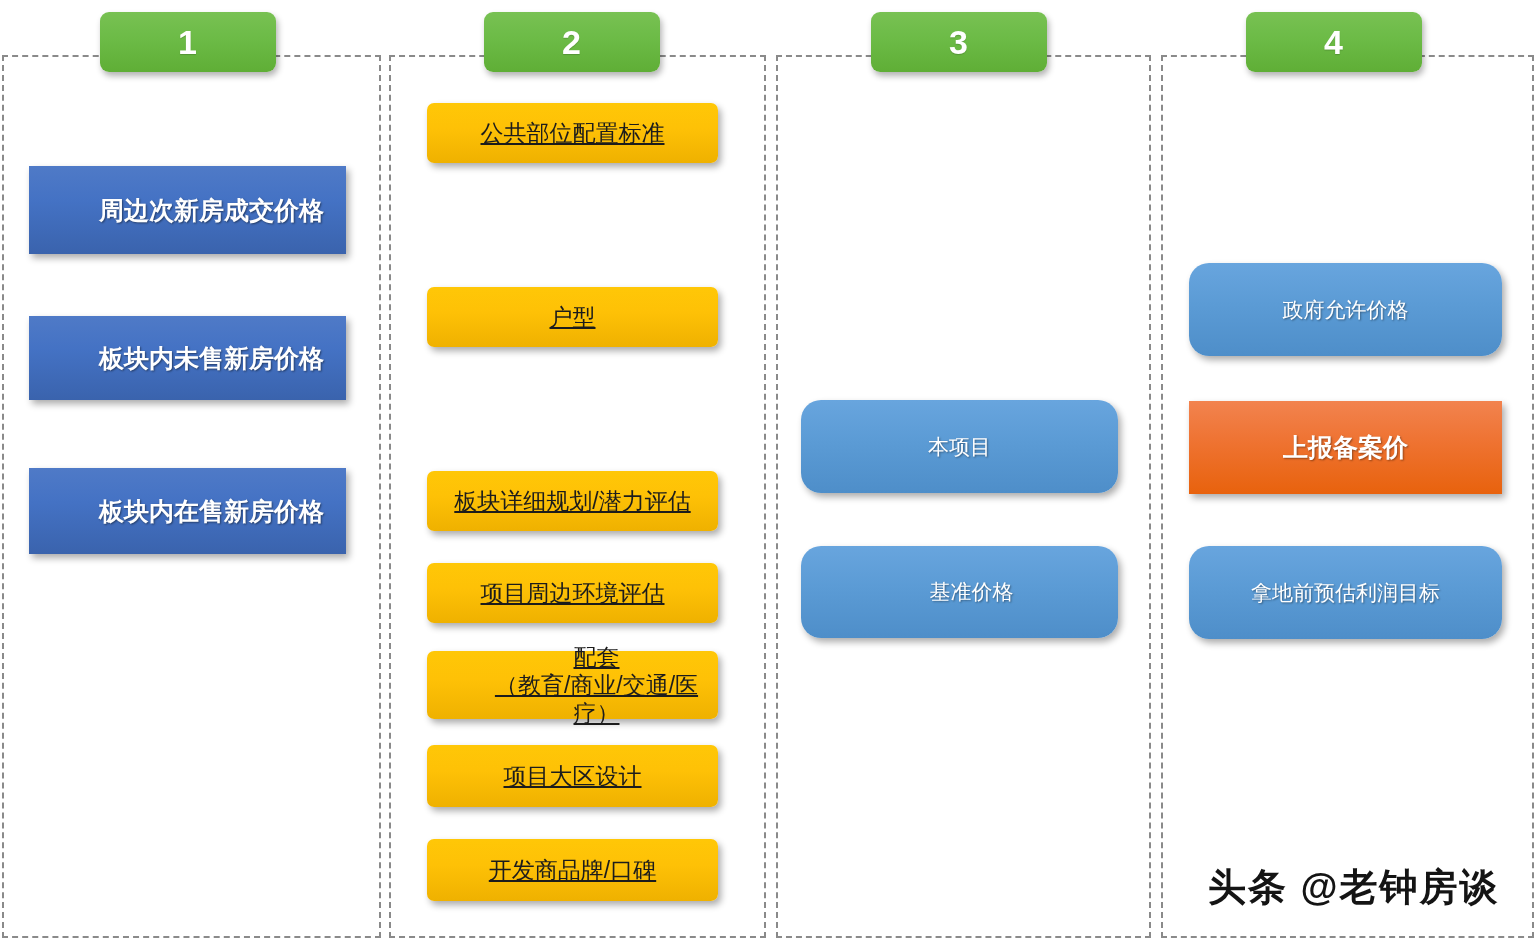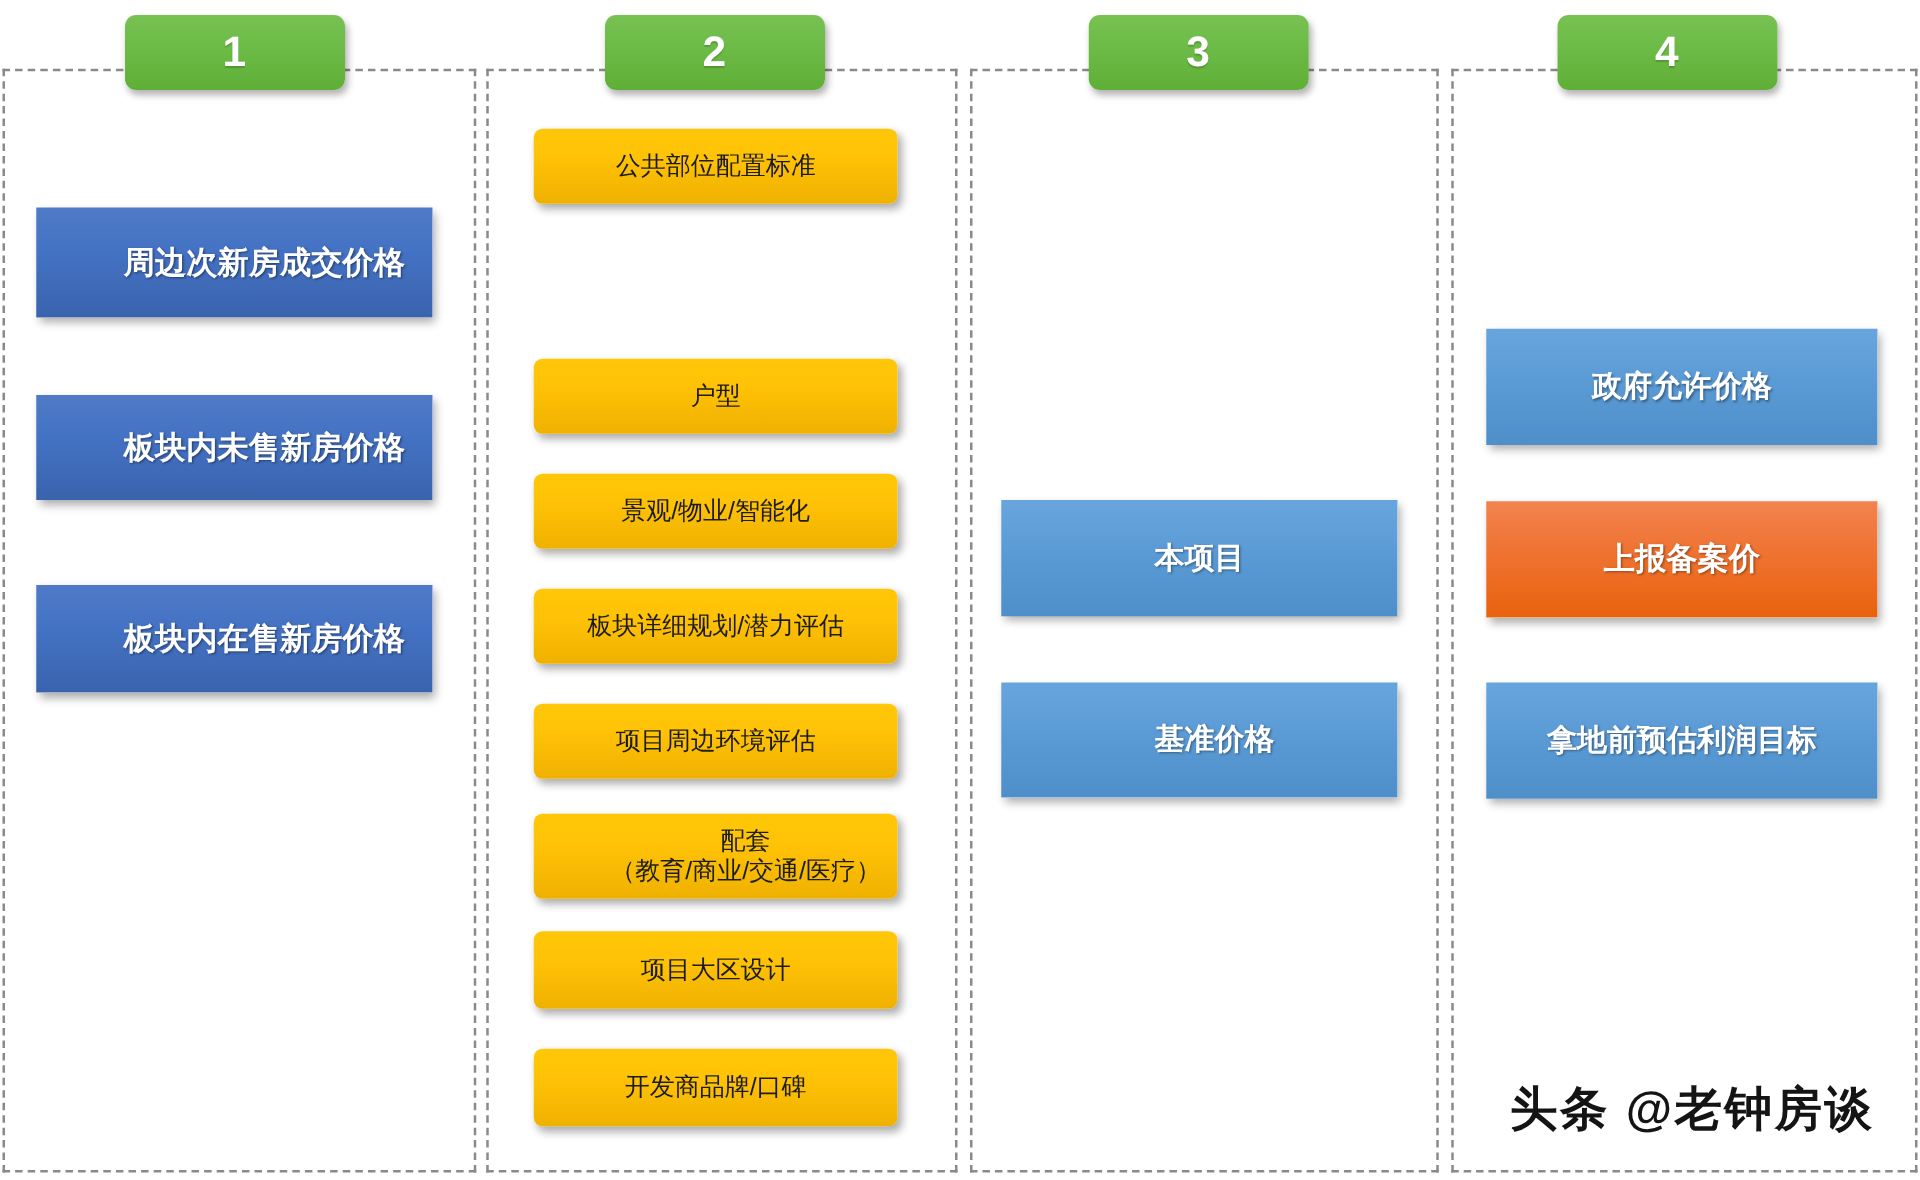--- a/index.html
+++ b/index.html
@@ -81,31 +81,33 @@
     font-size: 25px;
     text-shadow: 1px 1px 2px rgba(0,0,0,0.45);
     padding-left: 48px;
   }
 
   
   .node.amber {
     background: linear-gradient(180deg, #ffc707 0%, #fec106 42%, #efb100 100%);
     color: #1c1c1c;
     font-weight: normal;
-    font-size: 20px;
+    font-size: 23px;
     border-radius: 7px;
+    text-decoration: underline;
   }
 
   
   .node.blue-light {
     background: linear-gradient(180deg, #68a5de 0%, #5b9bd5 45%, #4e8ec9 100%);
     color: #ffffff;
-    font-weight: bold;
-    font-size: 24px;
+    font-weight: normal;
+    font-size: 21px;
     text-shadow: 1px 1px 2px rgba(0,0,0,0.40);
+    border-radius: 20px;
   }
 
   
   .node.orange {
     background: linear-gradient(180deg, #f2834f 0%, #ef7434 40%, #e8620d 100%);
     color: #ffffff;
     font-weight: bold;
     font-size: 25px;
     text-shadow: 1px 1px 2px rgba(0,0,0,0.40);
   }
@@ -142,21 +144,20 @@
   <div class="badge" id="badge-2">2</div>
   <div class="badge" id="badge-3">3</div>
   <div class="badge" id="badge-4">4</div>
 
   <div class="node blue-dark" style="left:29px;  top:166px; width:317px; height:88px;">周边次新房成交价格</div>
   <div class="node blue-dark" style="left:29px;  top:316px; width:317px; height:84px;">板块内未售新房价格</div>
   <div class="node blue-dark" style="left:29px;  top:468px; width:317px; height:86px;">板块内在售新房价格</div>
 
   <div class="node amber" style="left:427px; top:103px; width:291px; height:60px;">公共部位配置标准</div>
   <div class="node amber" style="left:427px; top:287px; width:291px; height:60px;">户型</div>
-  <div class="node amber" style="left:427px; top:379px; width:291px; height:60px;">景观/物业/智能化</div>
   <div class="node amber" style="left:427px; top:471px; width:291px; height:60px;">板块详细规划/潜力评估</div>
   <div class="node amber" style="left:427px; top:563px; width:291px; height:60px;">项目周边环境评估</div>
   <div class="node amber" style="left:427px; top:651px; width:291px; height:68px;padding-left:48px;">
     <span class="two-line">
       <span class="line-top">配套</span>
       <span class="line-bottom">（教育/商业/交通/医疗）</span>
     </span>
   </div>
   <div class="node amber" style="left:427px; top:745px; width:291px; height:62px;">项目大区设计</div>
   <div class="node amber" style="left:427px; top:839px; width:291px; height:62px;">开发商品牌/口碑</div>

